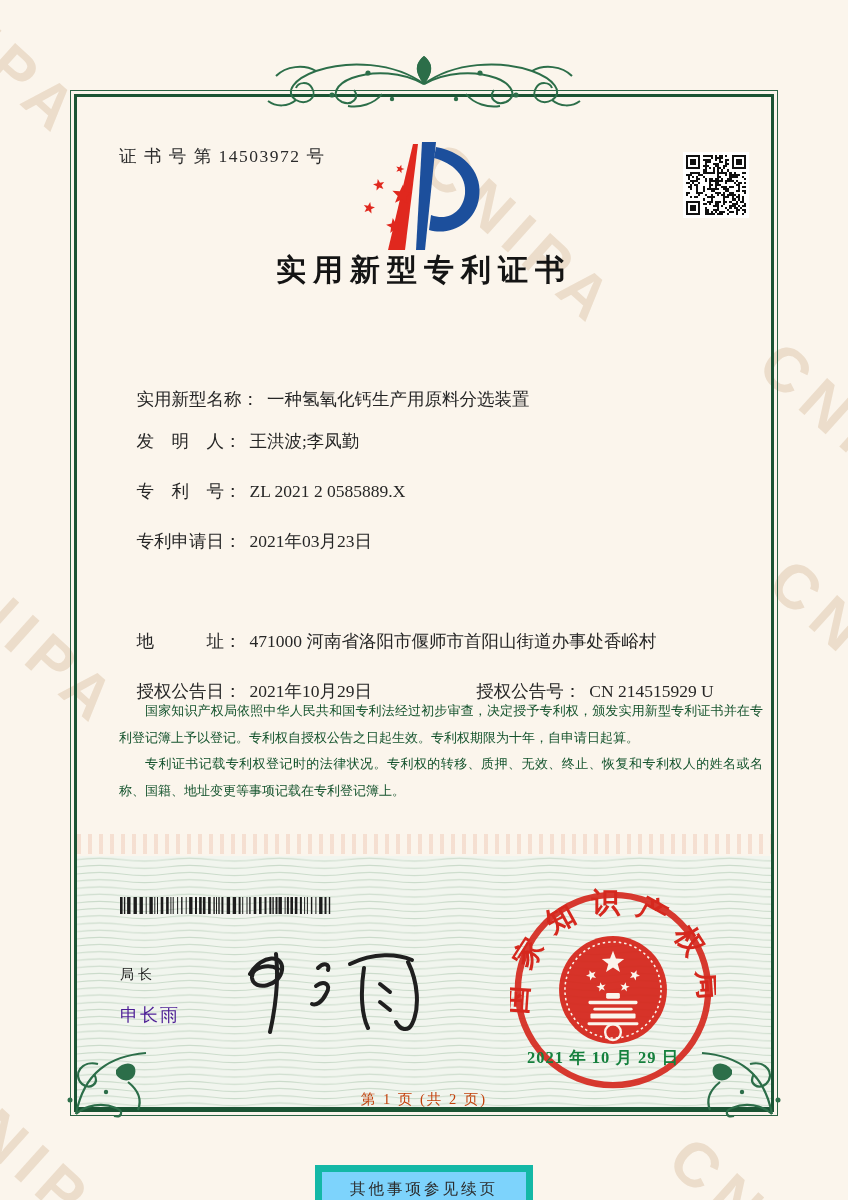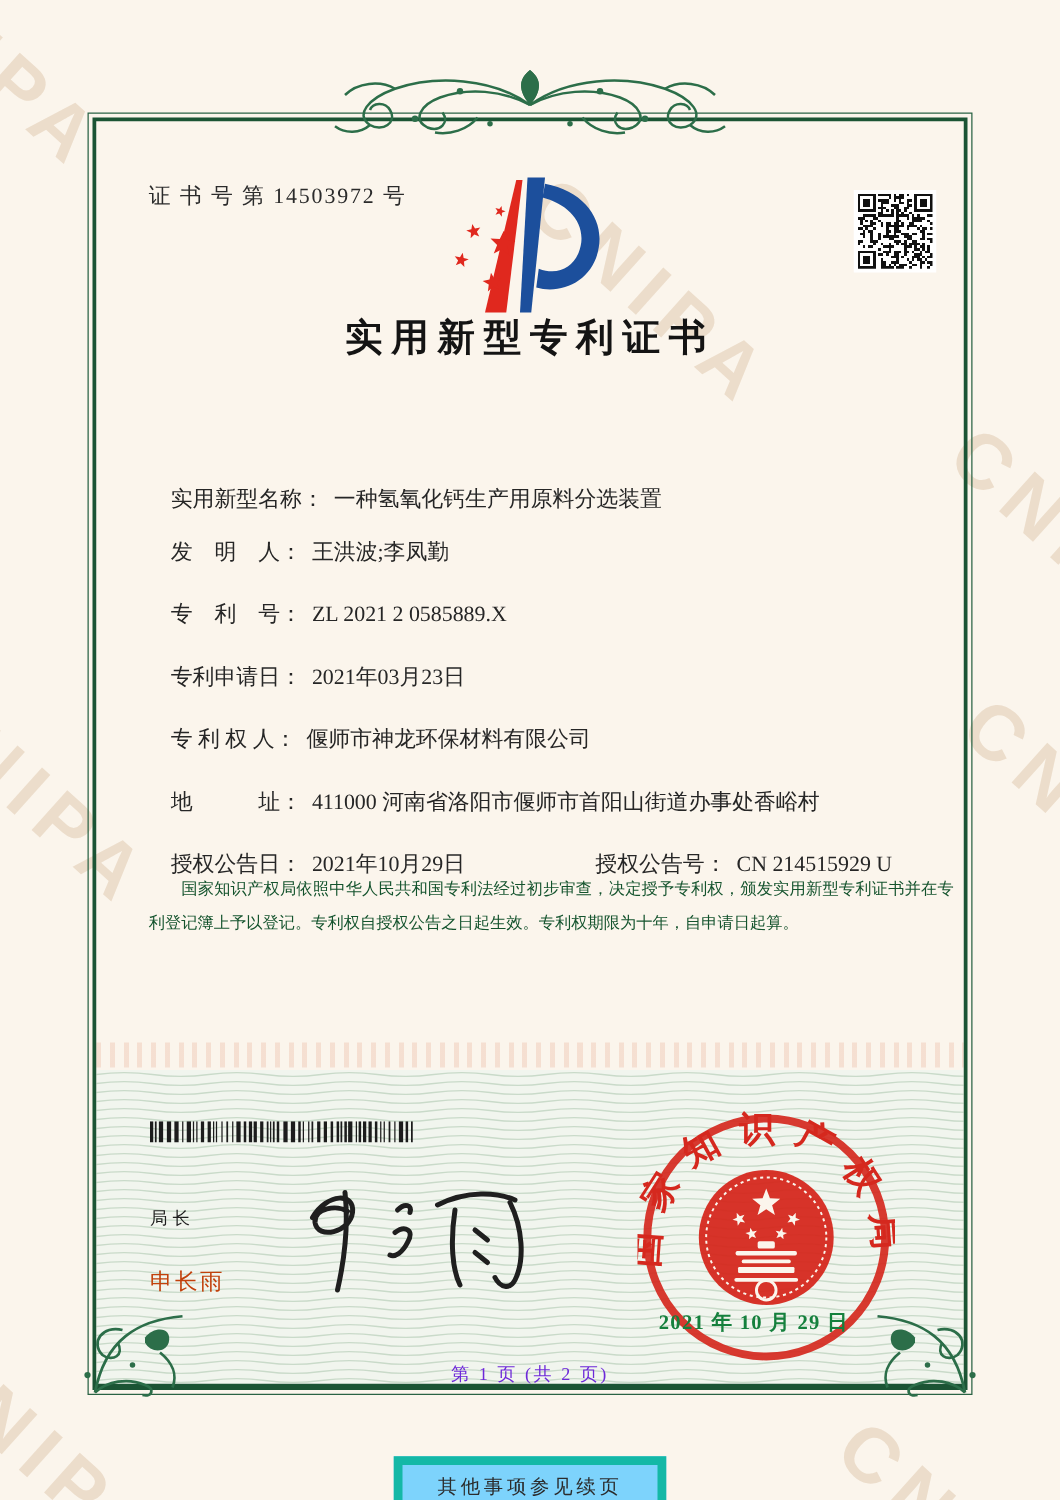--- a/index.html
+++ b/index.html
@@ -38,29 +38,29 @@
   .fvalue{display:inline-block;margin-left:8px;}
   .pair2{position:absolute;left:331px;top:0;white-space:pre;}
   .pair2 .fvalue{margin-left:8px;}
 
   .paras{position:absolute;left:119px;top:698px;width:644px;z-index:2;font-size:13px;
       line-height:26.5px;color:#14532d;text-align:justify;}
   .paras p{margin:0;text-indent:2em;}
 
   .barcode{position:absolute;left:120px;top:897px;z-index:2;}
   .sig-title{position:absolute;left:120px;top:966px;z-index:2;font-size:14px;color:#1e1e1e;letter-spacing:4px;}
-  .sig-name{position:absolute;left:120px;top:1003px;z-index:2;font-size:18px;color:#c2410c;letter-spacing:2px;margin-top:10px;}
+  .sig-name{position:absolute;left:120px;top:1003px;z-index:2;font-size:18px;color:#4c1d95;letter-spacing:2px;}
   .signature{position:absolute;left:222px;top:942px;z-index:3;}
 
   .seal{position:absolute;left:510px;top:887px;z-index:3;}
   .seal-date{position:absolute;left:527px;top:1047px;z-index:4;font-size:16.5px;color:#15803d;
       letter-spacing:1px;white-space:pre;font-weight:bold;}
 
   .page-num{position:absolute;left:70px;top:1090px;width:708px;z-index:2;text-align:center;
-      font-size:14.5px;color:#6d28d9;letter-spacing:2px;}
+      font-size:14.5px;color:#c2410c;letter-spacing:2px;}
   .note-box{position:absolute;left:50%;top:1165px;transform:translateX(-50%);z-index:2;
       background:#7dd3fc;border:7px solid #14b8a6;padding:7px 28px;font-size:15.5px;
       color:#2b2b2b;letter-spacing:3px;white-space:nowrap;}
 </style>
 </head>
 <body>
 
 <div class="page">
 
   <span class="wm" style="left:-80px;top:-62px">CNIPA</span>
@@ -475,35 +475,33 @@
   </div>
   <div class="frow" style="top:408px">
     <span class="flabel">发　明　人：</span><span class="fvalue">王洪波;李凤勤</span>
   </div>
   <div class="frow" style="top:458px">
     <span class="flabel">专　利　号：</span><span class="fvalue">ZL 2021 2 0585889.X</span>
   </div>
   <div class="frow" style="top:508px">
     <span class="flabel">专利申请日：</span><span class="fvalue">2021年03月23日</span>
   </div>
-  <div class="frow" style="top:558px">
-    <span class="flabel">专 利 权 人：</span><span class="fvalue">偃师市神龙环保材料有限公司</span>
-  </div>
   <div class="frow" style="top:608px">
-    <span class="flabel">地　　　址：</span><span class="fvalue">411000 河南省洛阳市偃师市首阳山街道办事处香峪村</span>
+    <span class="flabel">地　　　址：</span><span class="fvalue">471000 河南省洛阳市偃师市首阳山街道办事处香峪村</span>
   </div>
   <div class="frow" style="top:658px">
     <span class="flabel">授权公告日：</span><span class="fvalue">2021年10月29日</span>
     <span class="pair2">
       <span class="flabel">授权公告号：</span><span class="fvalue">CN 214515929 U</span>
     </span>
   </div>
 
   <div class="paras">
     <p>国家知识产权局依照中华人民共和国专利法经过初步审查，决定授予专利权，颁发实用新型专利证书并在专利登记簿上予以登记。专利权自授权公告之日起生效。专利权期限为十年，自申请日起算。</p>
+    <p>专利证书记载专利权登记时的法律状况。专利权的转移、质押、无效、终止、恢复和专利权人的姓名或名称、国籍、地址变更等事项记载在专利登记簿上。</p>
   </div>
 
   <svg class="barcode" width="216" height="17">
     <g id="bar-g" fill="#1c1c1c">
         <rect x="0.0" y="0" width="2.6" height="17"></rect>
         <rect x="3.9" y="0" width="1.4" height="17"></rect>
         <rect x="7.1" y="0" width="3.4" height="17"></rect>
         <rect x="13.5" y="0" width="3.4" height="17"></rect>
         <rect x="19.5" y="0" width="3.4" height="17"></rect>
         <rect x="25.7" y="0" width="1.0" height="17"></rect>

